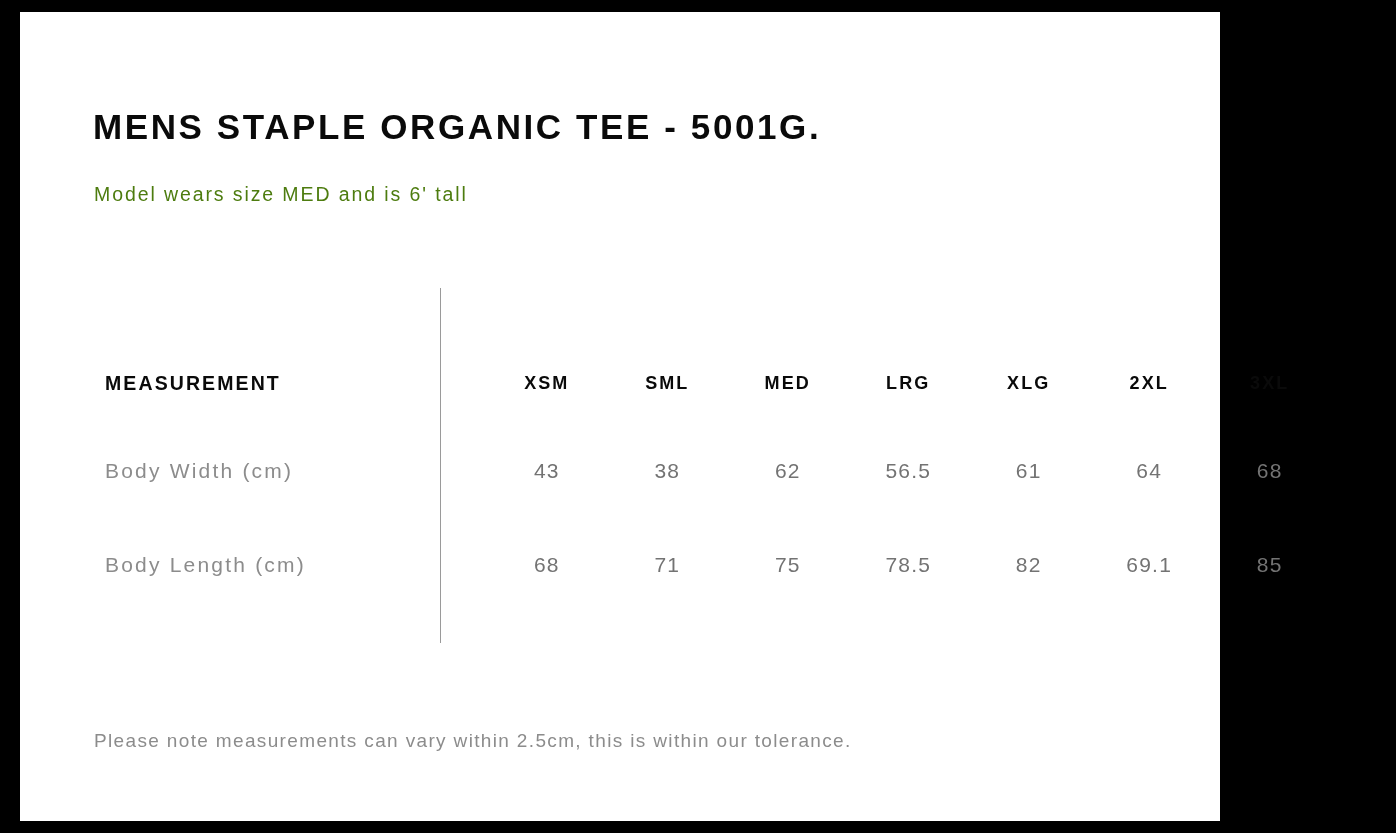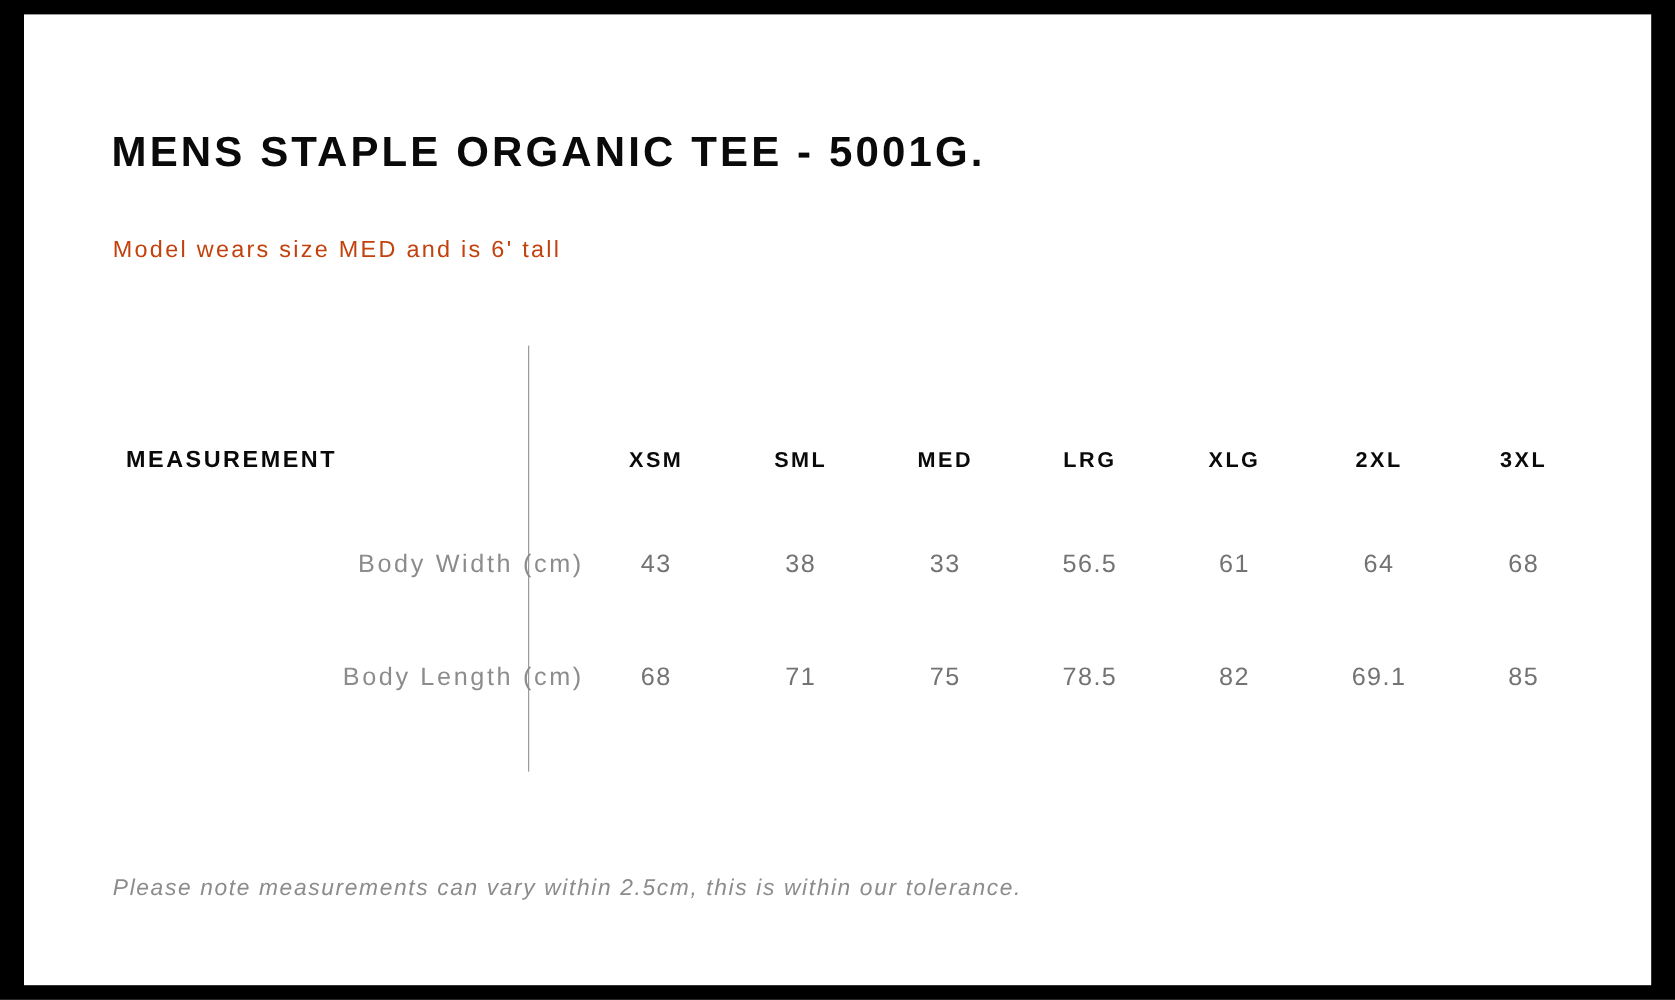--- a/index.html
+++ b/index.html
@@ -10,44 +10,43 @@
   body {
     width: 1396px;
     height: 833px;
     font-family: "Liberation Sans", sans-serif;
     overflow: hidden;
   }
   .page {
     position: absolute;
     left: 20px;
     top: 12px;
-    width: 1356px;
+    width: 1200px;
     height: 809px;
     background: #ffffff;
     box-sizing: border-box;
   }
   .title {
     position: absolute;
     left: 73px;
     top: 95px;
     font-size: 35px;
     font-weight: bold;
     letter-spacing: 2.6px;
     color: #0a0a0a;
     white-space: nowrap;
   }
   .subtitle {
     position: absolute;
     left: 74px;
     top: 171px;
     font-size: 19.5px;
     letter-spacing: 1.9px;
-    color: #c2410c;
+    color: #4d7c0f;
     white-space: nowrap;
-    margin-top: 14px;
   }
   .vline {
     position: absolute;
     left: 420px;
     top: 276px;
     width: 1px;
     height: 355px;
     background: #9a9a9a;
   }
   table.size-table {
@@ -78,21 +77,21 @@
     font-size: 18px;
     font-weight: bold;
     letter-spacing: 2.1px;
     color: #0a0a0a;
     height: 82px;
     vertical-align: middle;
     width: 120px;
     white-space: nowrap;
   }
   td.row-label {
-    text-align: right;
+    text-align: left;
     font-size: 21px;
     letter-spacing: 2.2px;
     color: #8c8c8c;
     height: 94px;
     vertical-align: middle;
     white-space: nowrap;
   }
   td.value {
     text-align: center;
     font-size: 21px;
@@ -100,21 +99,20 @@
     color: #737373;
     height: 94px;
     vertical-align: middle;
     white-space: nowrap;
   }
   .footnote {
     position: absolute;
     left: 74px;
     top: 718px;
     font-size: 19px;
-    font-style: italic;
     letter-spacing: 1.35px;
     color: #8c8c8c;
     white-space: nowrap;
   }
 </style>
 </head>
 <body>
 
 <div class="page">
 
@@ -134,21 +132,21 @@
         <th class="size-head">XLG</th>
         <th class="size-head">2XL</th>
         <th class="size-head">3XL</th>
       </tr>
     </thead>
     <tbody>
       <tr>
         <td class="row-label">Body Width (cm)</td>
         <td class="value">43</td>
         <td class="value">38</td>
-        <td class="value">33</td>
+        <td class="value">62</td>
         <td class="value">56.5</td>
         <td class="value">61</td>
         <td class="value">64</td>
         <td class="value">68</td>
       </tr>
       <tr>
         <td class="row-label">Body Length (cm)</td>
         <td class="value">68</td>
         <td class="value">71</td>
         <td class="value">75</td>

